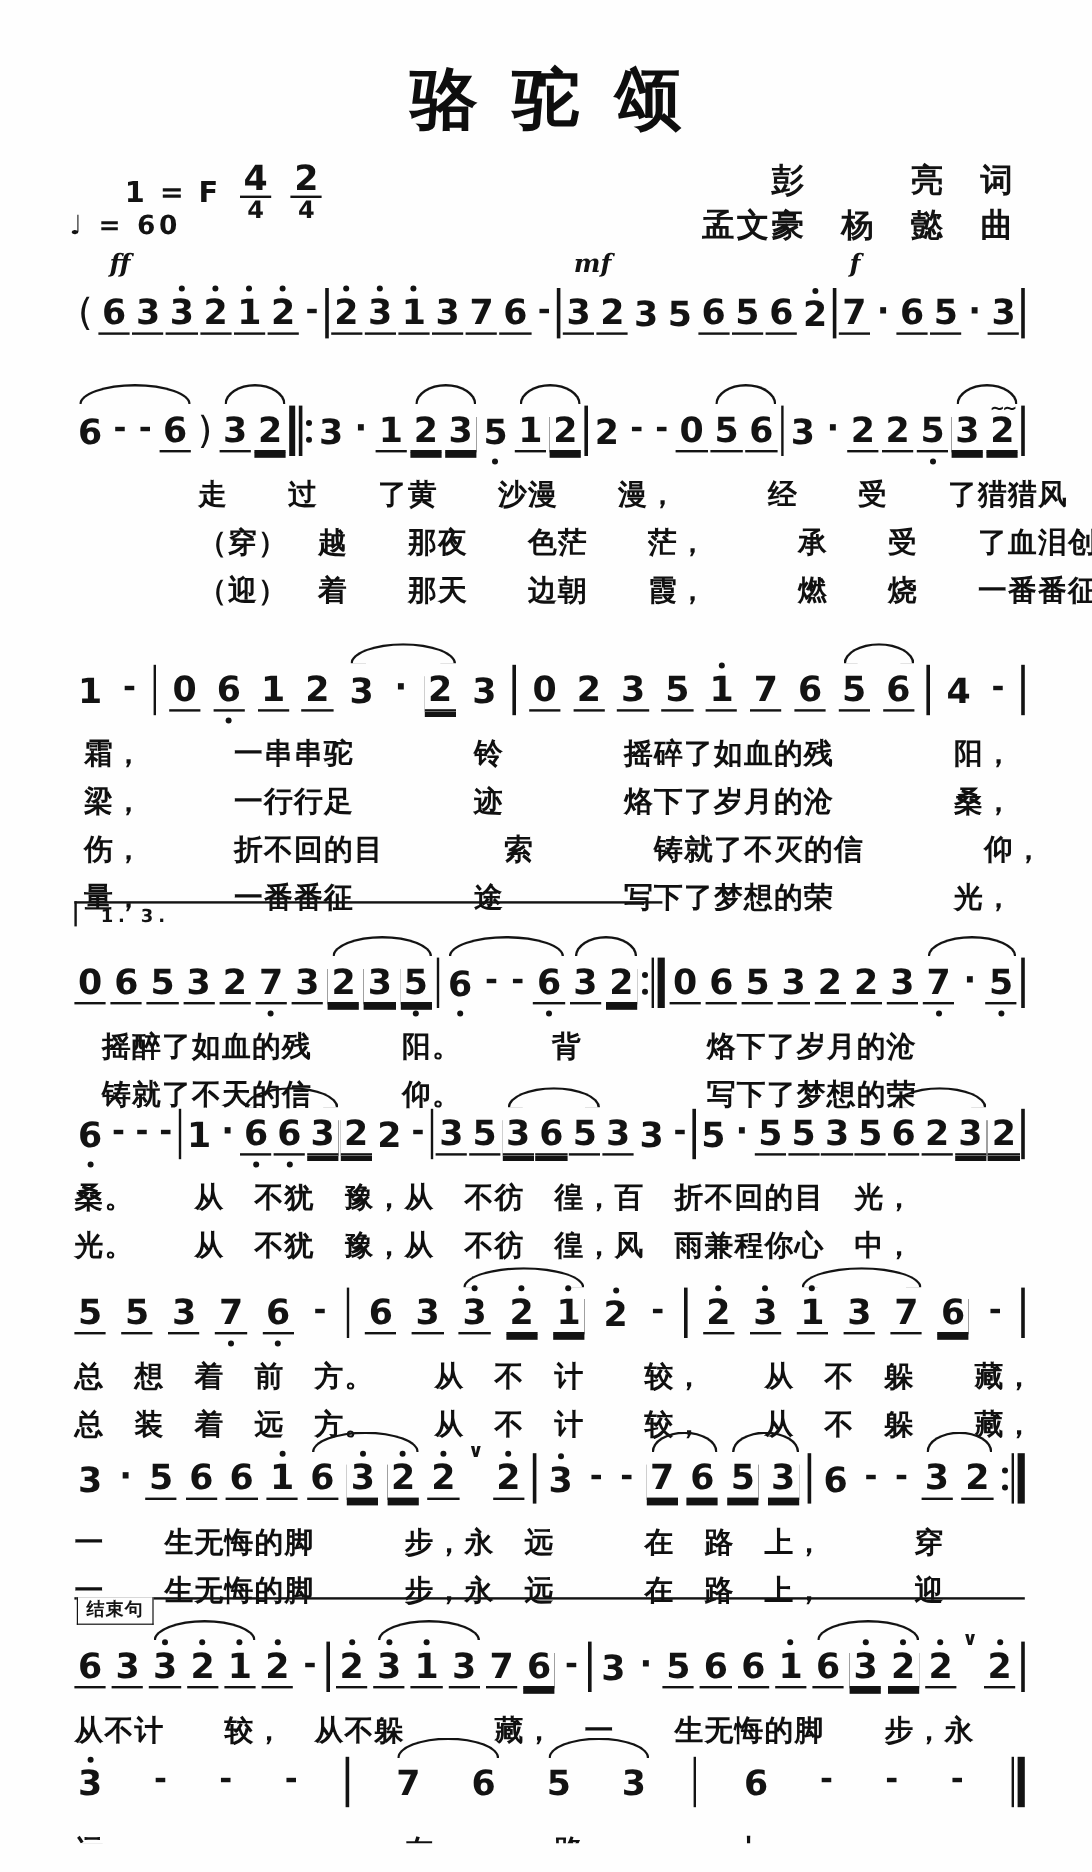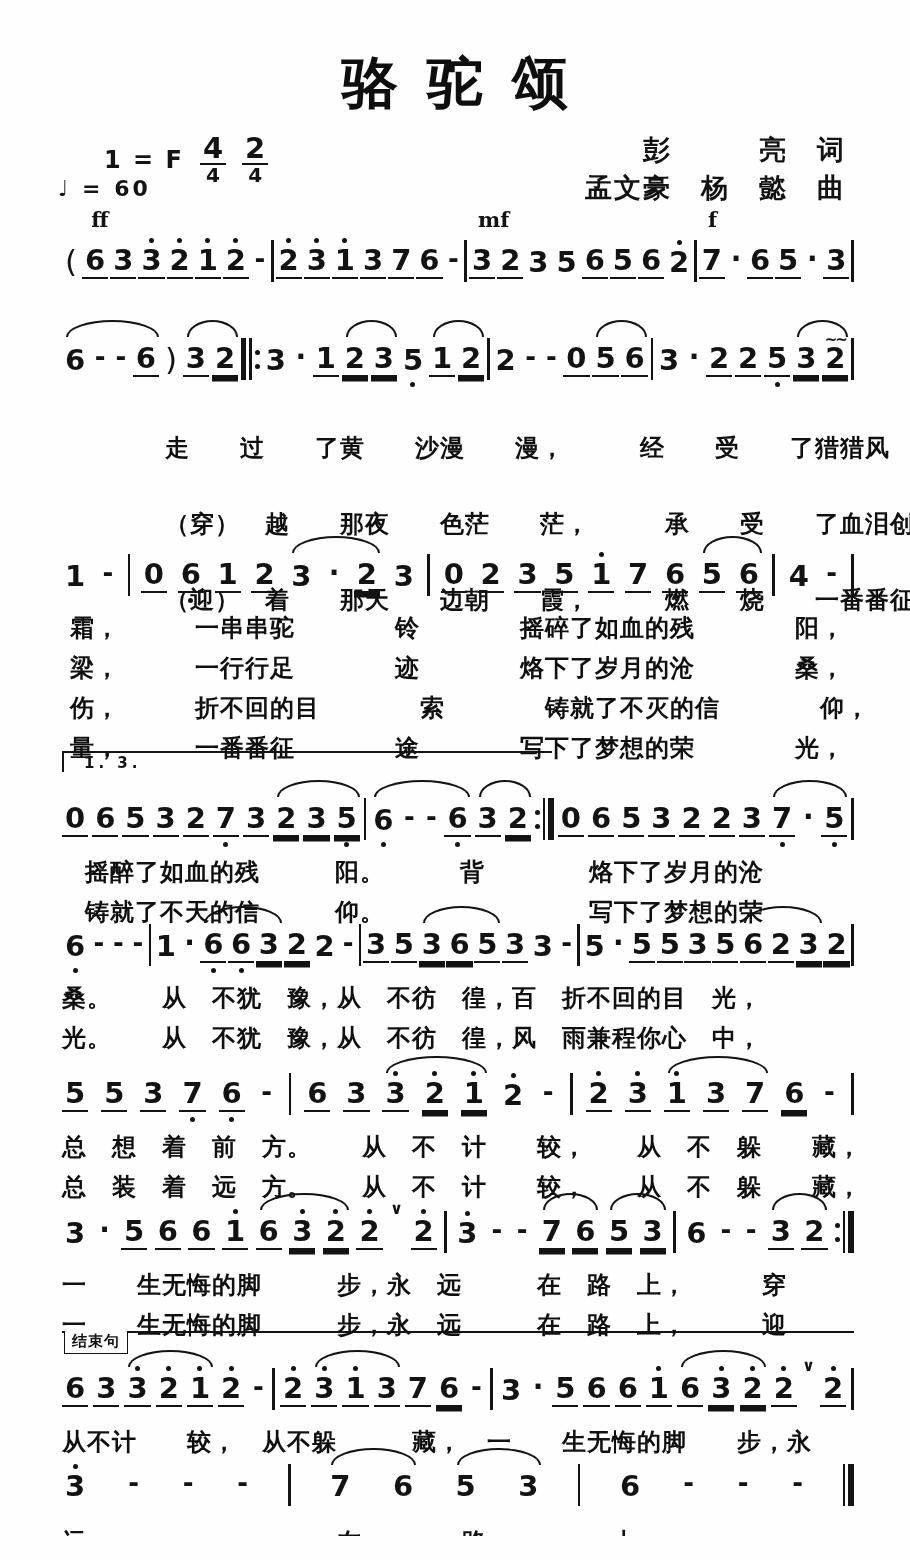--- a/index.html
+++ b/index.html
@@ -44,21 +44,21 @@
   .slot.bot{height:12px;display:flex;align-items:flex-start;justify-content:center;padding-top:3px;}
   .num{
     font-size:29px;font-weight:700;line-height:1.05;padding:0 3px 2px 3px;text-align:center;
   }
   .num.u1{border-bottom:2.6px solid #131313;}
   .num.u2{border-bottom:2.6px solid #131313;box-shadow:0 4.5px 0 #131313;}
   .odot{width:5px;height:5px;border-radius:50%;background:#131313;margin:2px auto;}
   .dyn{
     position:absolute;top:-18px;left:-4px;
     font-family:"DejaVu Serif","Liberation Serif",serif;
-    font-weight:700;font-size:21px;letter-spacing:0;
+    font-style:italic;font-weight:700;font-size:21px;letter-spacing:0;
   }
   .mord{font-size:15px;font-weight:900;letter-spacing:-2px;line-height:10px;transform:translateY(2px);}
   .tok.paren .num{font-weight:400;font-size:31px;}
   .tok.aug .num{font-size:28px;padding:0 1px 6px 1px;}
   .tok.dash .num{font-size:26px;padding-bottom:6px;}
   .tok.breath{min-width:10px;}
   .tok.breath .slot.top{font-size:16px;font-weight:800;}
   .tok.breath .num{min-height:30px;}
 
   .bar{width:2.6px;height:42px;background:#131313;margin-bottom:12px;align-self:flex-end;}
@@ -72,21 +72,21 @@
     position:absolute;top:-2px;height:15px;
     border:2.3px solid #131313;border-bottom:none;
     border-radius:50% 50% 0 0 / 100% 100% 0 0;
   }
 
   .lyric{
     position:relative;
     font-size:24px;font-weight:700;letter-spacing:1px;line-height:40px;
     white-space:nowrap;color:#101010;
   }
-  .s2 .lyric{padding-left:103px;margin-top:36px;}
+  .s2 .lyric{padding-left:103px;}
   .s3 .lyric{padding-left:8px;}
   .s4 .lyric{padding-left:23px;}
   .s4 .lyric .r{position:absolute;left:527px;top:0;}
   .s5 .lyric,.s6 .lyric,.s7 .lyric,.s8 .lyric{padding-left:0px;}
   .s9 .lyric{height:14px;overflow:hidden;margin-top:4px;}
   .sys .lyric:first-of-type{margin-top:6px;}
 
   
   .volta{
     position:absolute;top:751px;height:18px;

